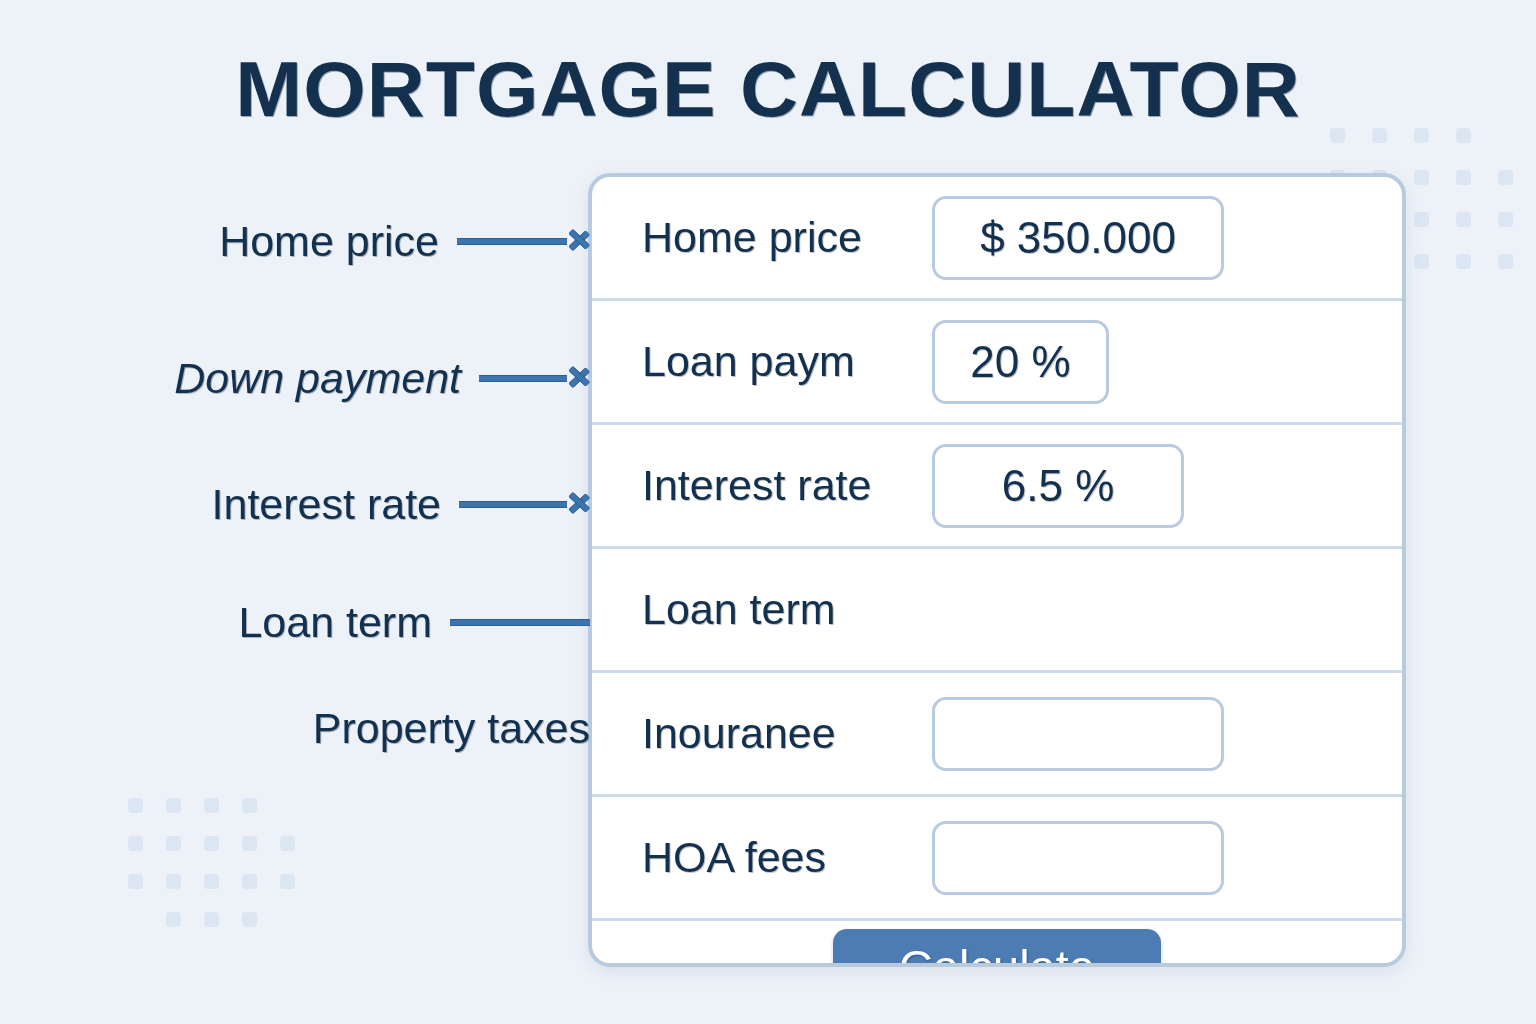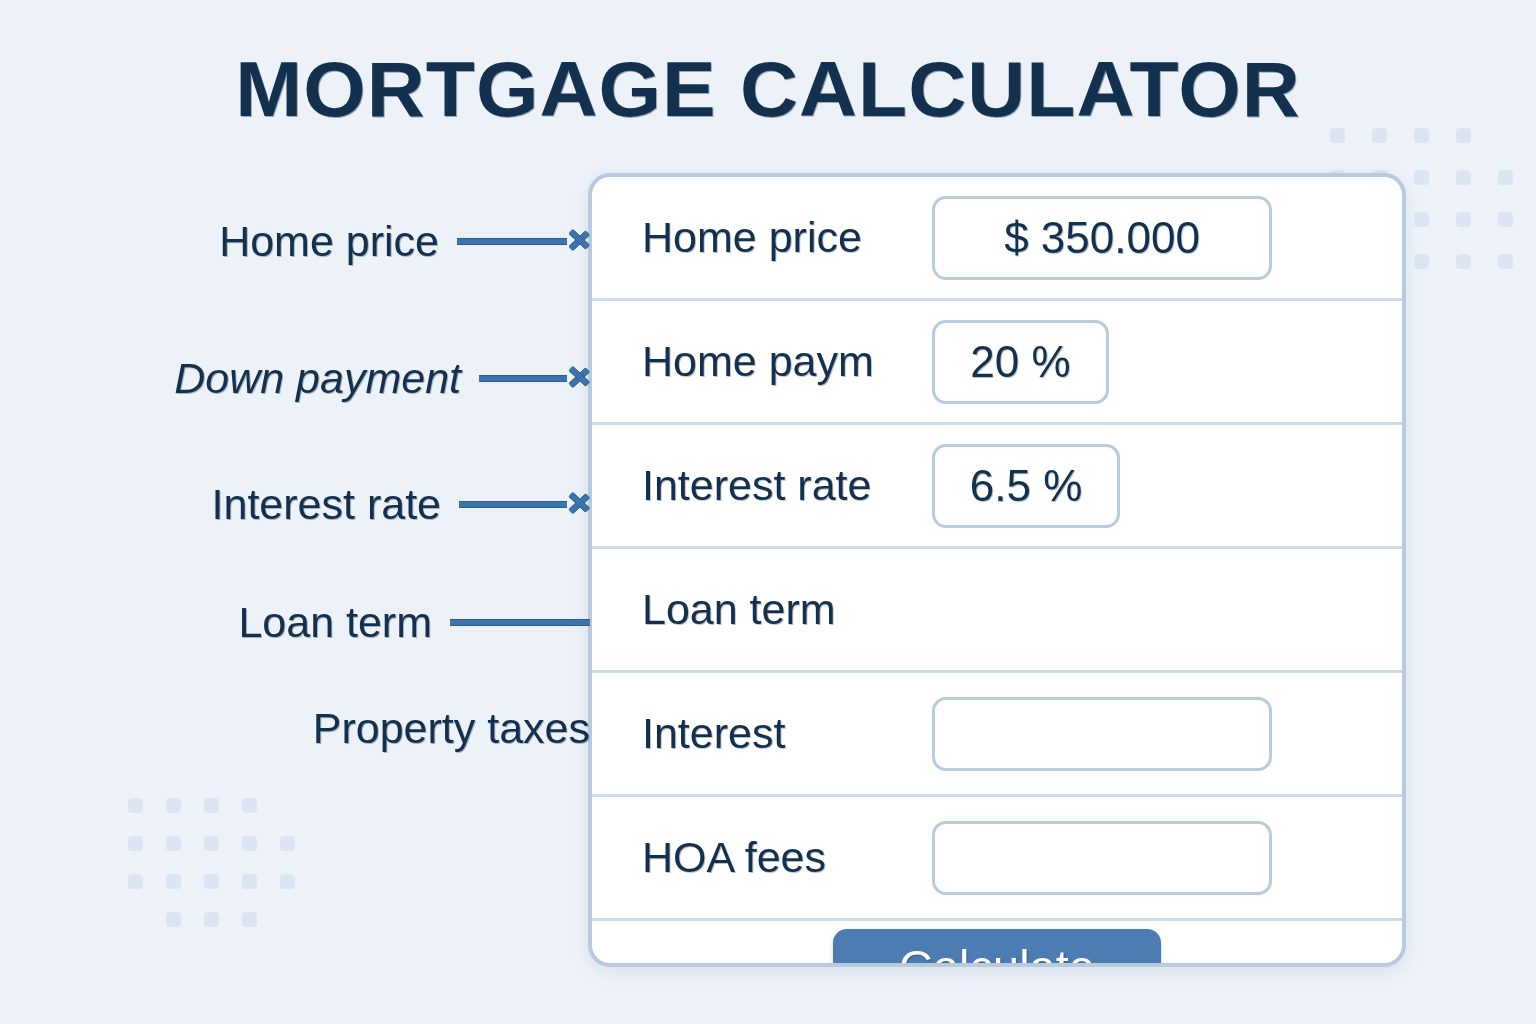--- a/index.html
+++ b/index.html
@@ -150,23 +150,23 @@
     justify-content: center;
     box-sizing: border-box;
   }
   .field-value {
     font-size: 44px;
     color: #13304f;
     text-shadow: 1px 1px 0 rgba(12,36,62,.28);
     line-height: 1;
     white-space: nowrap;
   }
-  .field.w-lg   { width: 340px; }
+  .field.w-lg   { width: 292px; }
   .field.w-md   { width: 177px; }
-  .field.w-sm   { width: 188px; }
+  .field.w-sm   { width: 252px; }
   .field.h-slim { height: 74px; }
 
   #calculate-row {
     display: flex;
     justify-content: center;
     align-items: flex-start;
     height: 110px;
     padding-top: 8px;
     box-sizing: border-box;
   }
@@ -261,36 +261,36 @@
 
 <div id="calculator-card" style="border-color: rgb(184, 202, 221);">
   <div id="form-rows">
       <div class="form-row">
         <div class="row-label">Home price</div>
         <div class="field w-lg">
           <span class="field-value" title="">$ 350.000</span>
         </div>
       </div>
       <div class="form-row">
-        <div class="row-label">Home paym</div>
+        <div class="row-label">Loan paym</div>
         <div class="field w-md">
           <span class="field-value" title="">20 %</span>
         </div>
       </div>
       <div class="form-row">
         <div class="row-label">Interest rate</div>
         <div class="field w-sm">
           <span class="field-value" title="">6.5 %</span>
         </div>
       </div>
       <div class="form-row">
         <div class="row-label">Loan term</div>
       </div>
       <div class="form-row">
-        <div class="row-label">Interest</div>
+        <div class="row-label">Inouranee</div>
         <div class="field w-lg h-slim">
           <span class="field-value" title=""></span>
         </div>
       </div>
       <div class="form-row">
         <div class="row-label">HOA fees</div>
         <div class="field w-lg h-slim">
           <span class="field-value" title=""></span>
         </div>
       </div>

